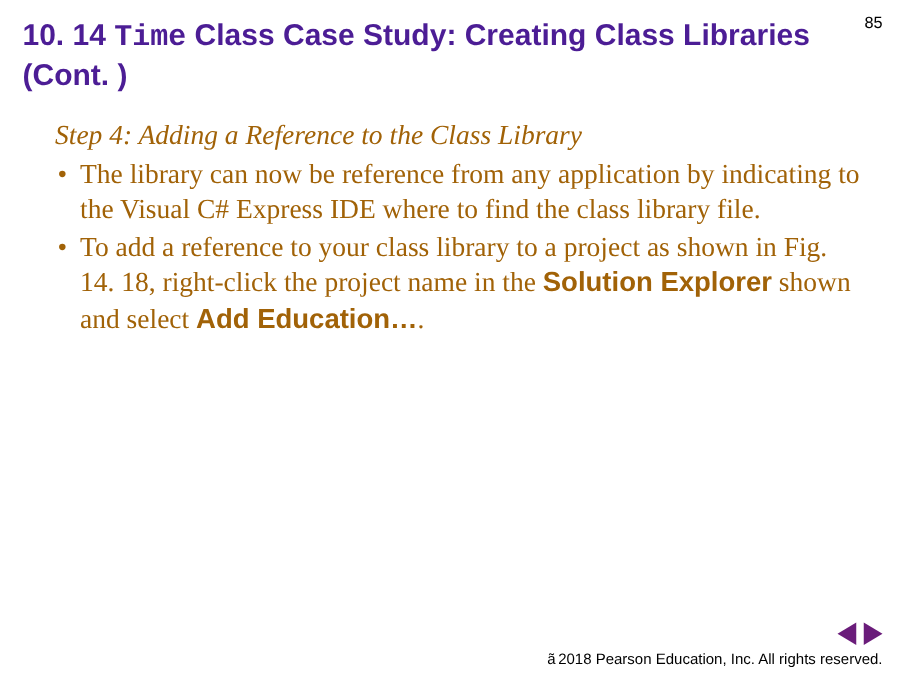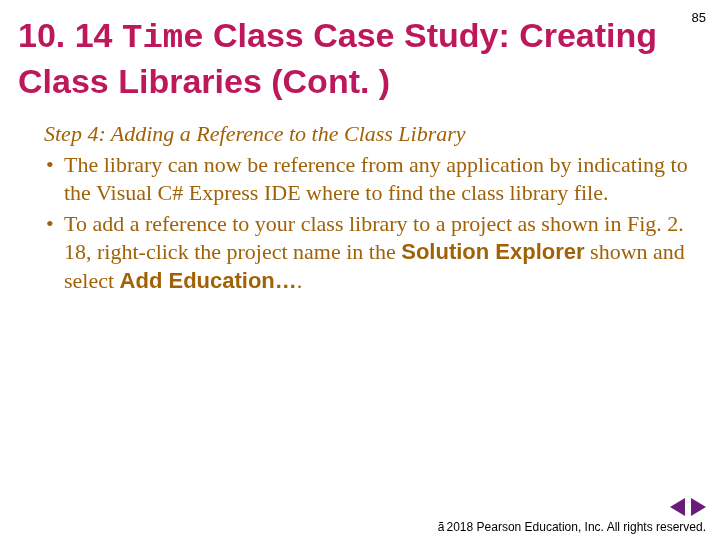--- a/index.html
+++ b/index.html
@@ -19,23 +19,23 @@
   }
   .page-number {
     position: absolute;
     top: 10px;
     right: 14px;
     font-family: Liberation Sans, sans-serif;
     font-size: 13px;
     color: #000;
   }
   .heading {
-    color: #be185d;
+    color: #4c1d95;
     font-weight: bold;
-    font-size: 34px;
+    font-size: 24px;
     line-height: 1.25;
     font-family: Arial, Helvetica, sans-serif;
     padding-right: 40px;
     margin-bottom: 18px;
   }
   .heading .section-num { }
   .heading .time-word {
     font-family: "Courier New", Courier, monospace;
     font-weight: bold;
   }
@@ -114,21 +114,21 @@
     <span class="section-num">10. 14 </span><span class="time-word">Time</span><span> Class Case Study: Creating Class Libraries (Cont. )</span>
   </div>
 
   <div class="body">
     <div class="step-title">Step 4: Adding a Reference to the Class Library</div>
     <ul class="bullets">
       <li class="b1">
         <span>The library can now be reference from any application by indicating to the Visual C# Express IDE where to find the class library file.</span>
       </li>
       <li class="b2">
-        <span>To add a reference to your class library to a project as shown in Fig. 2. 18, right-click the project name in the </span><span class="bold-arial">Solution Explorer</span><span> shown and select </span><span class="bold-arial">Add Education…</span><span>.</span>
+        <span>To add a reference to your class library to a project as shown in Fig. 14. 18, right-click the project name in the </span><span class="bold-arial">Solution Explorer</span><span> shown and select </span><span class="bold-arial">Add Education…</span><span>.</span>
       </li>
     </ul>
   </div>
 
   <div class="nav-arrows">
     <span class="arrow arrow-left"></span>
     <span class="arrow arrow-right"></span>
   </div>
 
   <div class="footer">

